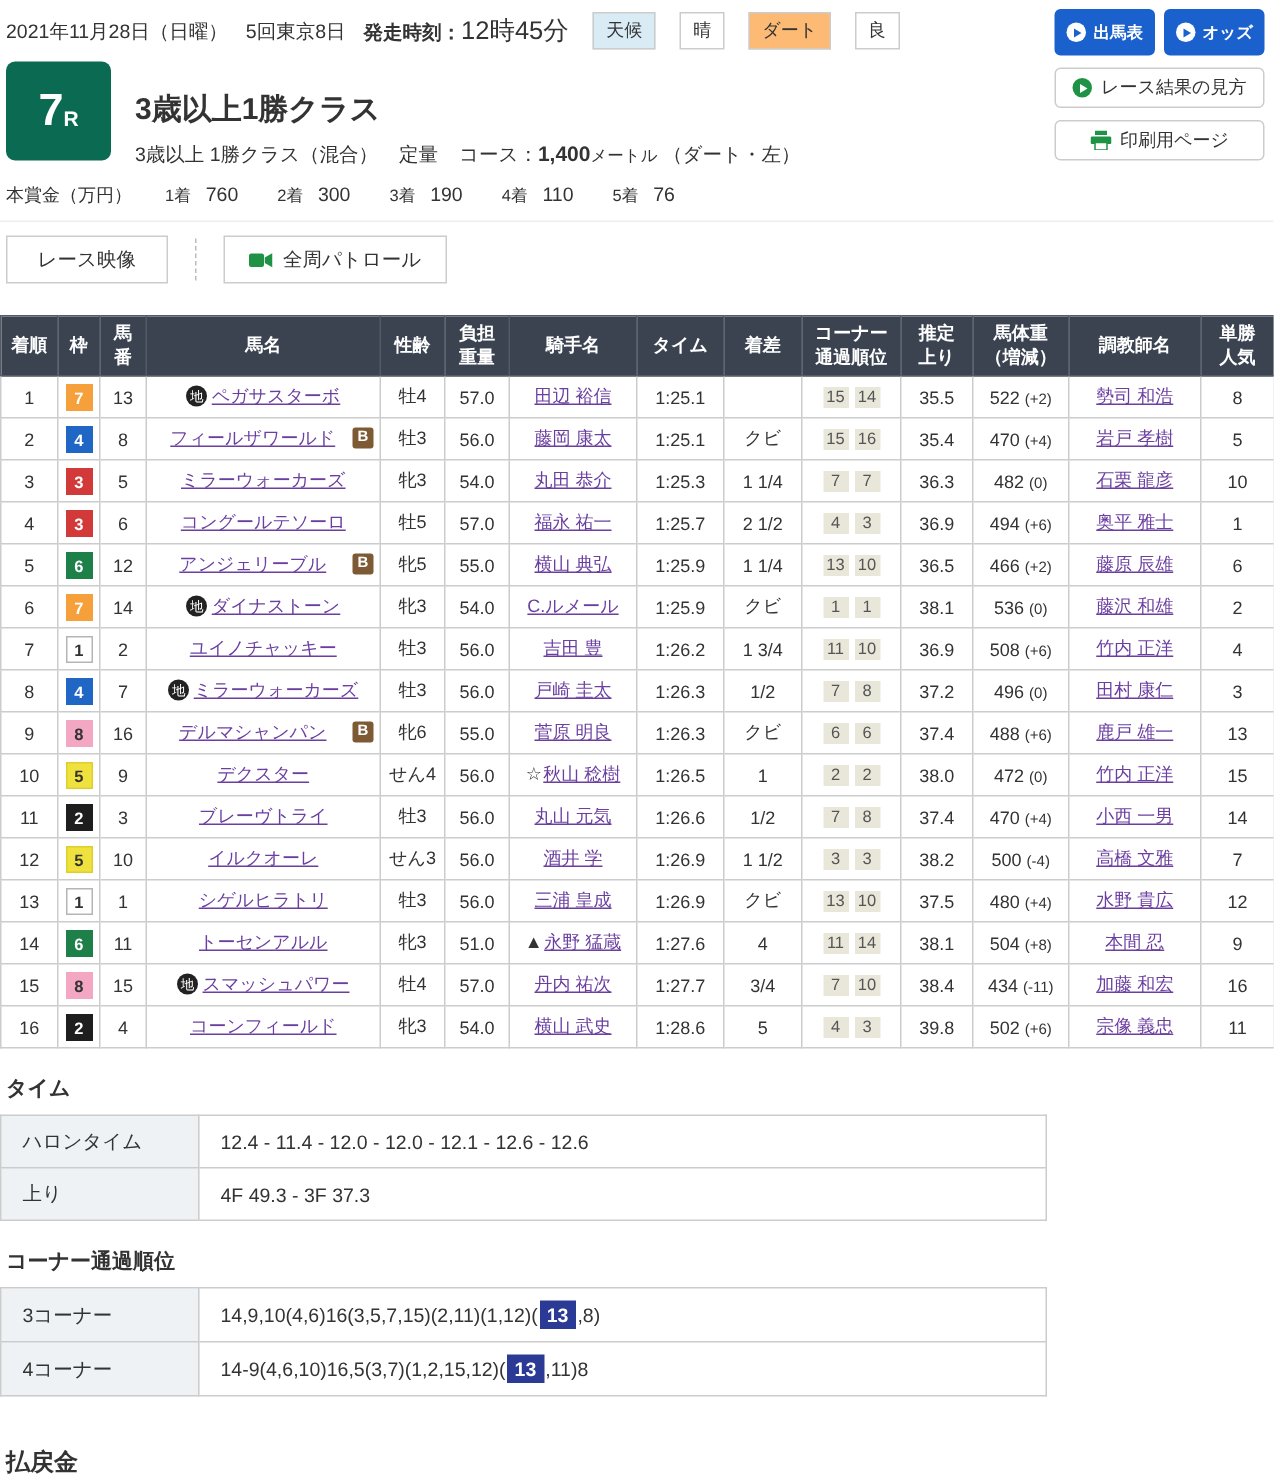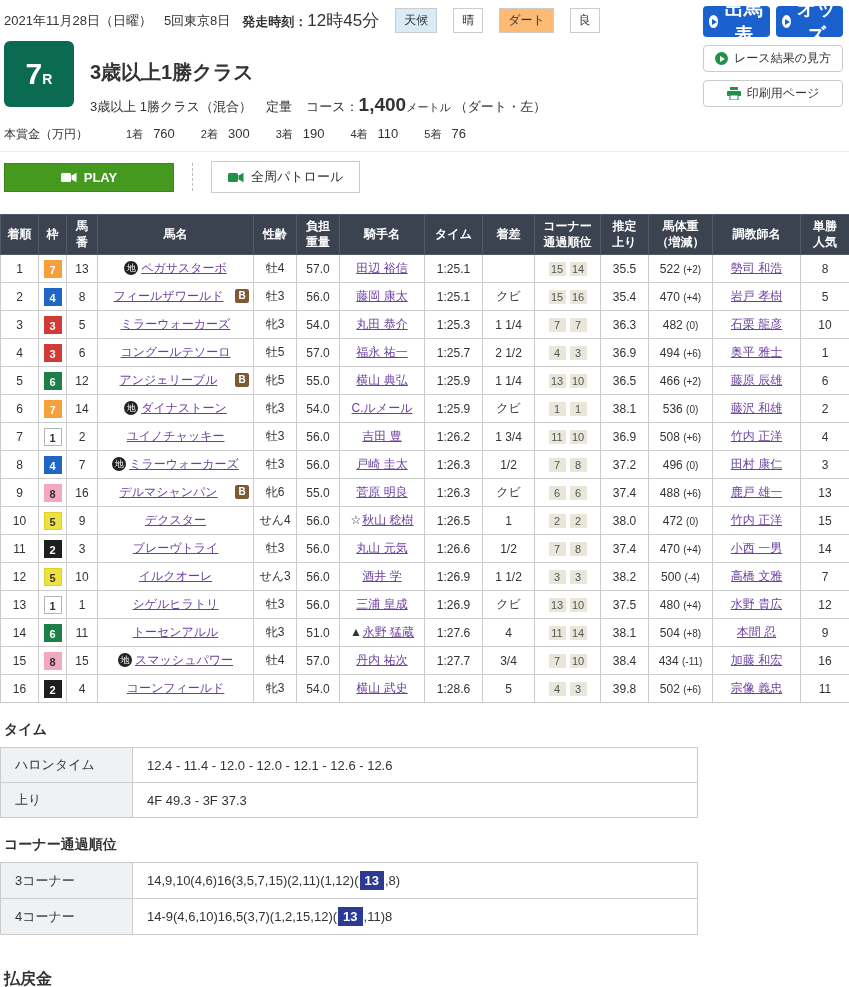--- a/index.html
+++ b/index.html
@@ -12,42 +12,42 @@
   .top-start-label { font-size:13px; font-weight:bold; }
   .top-start-time { font-size:17px; font-weight:normal; }
   .wbox { display:inline-flex; gap:16px; margin-left:4px; font-size:12px; }
   .wcell { border:1px solid #ccc; padding:3px 8px; background:#fff; }
   .wlabel-sky { background:#d9ecf6; }
   .wlabel-tan { background:#fdba74; }
 
   .right-col { position:absolute; top:6px; right:6px; width:140px; }
   .blue-row { display:flex; gap:6px; }
   .btn-blue { flex:1; display:flex; align-items:center; justify-content:center; gap:5px;
-      background:#1a61cd; color:#fff; font-size:19px; font-weight:bold; height:31px;
+      background:#1a61cd; color:#fff; font-size:11px; font-weight:bold; height:31px;
       border:none; border-radius:4px; cursor:pointer; }
   .circ-w { width:13px; height:13px; border-radius:50%; background:#fff; display:inline-flex; align-items:center; justify-content:center; }
   .circ-w .tri { width:0; height:0; border-left:5px solid #1a61cd; border-top:3.5px solid transparent; border-bottom:3.5px solid transparent; margin-left:2px; }
   .btn-white { margin-top:8px; width:100%; display:flex; align-items:center; justify-content:center; gap:6px;
       background:#fff; border:1px solid #ccc; border-radius:4px; height:27px; font-size:12px; color:#333; cursor:pointer; }
   .circ-g { width:13px; height:13px; border-radius:50%; background:#1f9246; display:inline-flex; align-items:center; justify-content:center; }
   .circ-g .tri { width:0; height:0; border-left:5px solid #fff; border-top:3.5px solid transparent; border-bottom:3.5px solid transparent; margin-left:2px; }
 
   
   .race-head { display:flex; align-items:flex-start; padding:6px 4px 0 4px; }
   .race-badge { width:70px; height:66px; background:#0b6b52; color:#fff; border-radius:6px;
       display:flex; align-items:center; justify-content:center; flex:none; }
   .race-badge .n { font-size:30px; font-weight:bold; line-height:1; }
   .race-badge .r { font-size:14px; font-weight:bold; margin-top:10px; }
   .race-titles { margin-left:16px; padding-top:2px; }
   .race-title { font-size:20px; font-weight:bold; margin:16px 0 8px 0; }
   .race-cond { font-size:13px; display:flex; align-items:baseline; gap:14px; }
-  .course-val { font-size:19px; font-weight:bold; }
+  .course-val { font-size:14px; font-weight:bold; }
   .course-unit { font-size:11px; }
 
-  .prize-line { display:flex; align-items:baseline; gap:16px; font-size:12px; padding:10px 4px 8px 4px; }
+  .prize-line { display:flex; align-items:baseline; gap:0; font-size:12px; padding:10px 4px 8px 4px; }
   .prize-label { margin-right:22px; }
   .prize-pair { margin-right:26px; }
   .prize-place { font-size:11px; margin-right:10px; }
   .prize-amt { font-size:13px; }
 
   
   .video-strip { display:flex; align-items:center; gap:12px; padding:9px 4px; border-top:1px solid #eee; }
   .btn-video-label { border:1px solid #ccc; background:#fff; font-size:13px; padding:6px 20px; color:#333; }
   .btn-play { width:170px; background:#46991f; border:1px solid #3c8717; color:#fff; font-weight:bold;
       font-size:13px; padding:6px 0; display:flex; align-items:center; justify-content:center; gap:7px; cursor:pointer; }
@@ -153,27 +153,21 @@
       </div>
     </div>
   </div>
 
   <div class="prize-line">
     <span class="prize-label">本賞金（万円）</span>
     <span id="prize-pairs"><span class="prize-pair"><span class="prize-place">1着</span><span class="prize-amt">760</span></span><span class="prize-pair"><span class="prize-place">2着</span><span class="prize-amt">300</span></span><span class="prize-pair"><span class="prize-place">3着</span><span class="prize-amt">190</span></span><span class="prize-pair"><span class="prize-place">4着</span><span class="prize-amt">110</span></span><span class="prize-pair"><span class="prize-place">5着</span><span class="prize-amt">76</span></span></span>
   </div>
 
   <div class="video-strip">
-    <button class="btn-play">
-      <svg class="cam-white" width="16" height="11" viewBox="0 0 16 11" fill="currentColor">
-          <rect x="0" y="1" width="10" height="9" rx="1.5"></rect>
-          <path d="M10.5 3.6 L15.5 0.8 V10.2 L10.5 7.4 Z"></path>
-        </svg>
-      <span>PLAY</span>
-    </button>
+    <button class="btn-video-label">レース映像</button>
     <span class="vsep"></span>
     <button class="btn-patrol">
       <svg class="cam-green" width="16" height="11" viewBox="0 0 16 11" fill="currentColor">
           <rect x="0" y="1" width="10" height="9" rx="1.5"></rect>
           <path d="M10.5 3.6 L15.5 0.8 V10.2 L10.5 7.4 Z"></path>
         </svg>
       <span>全周パトロール</span>
     </button>
   </div>
 

